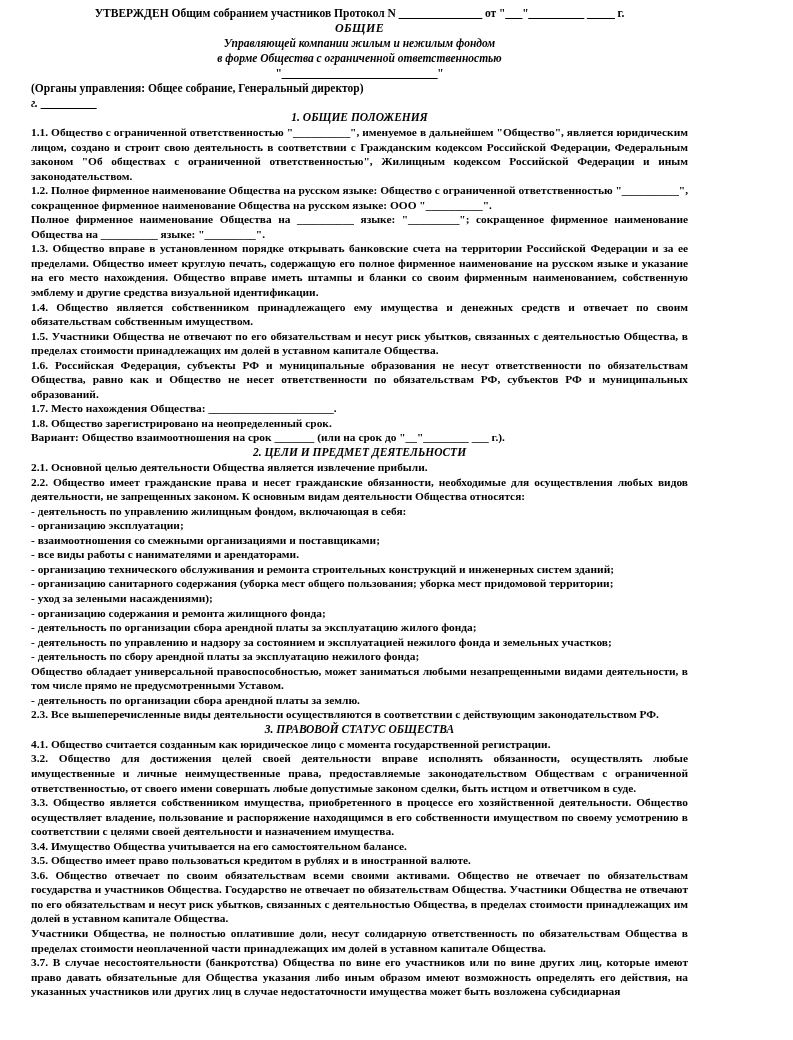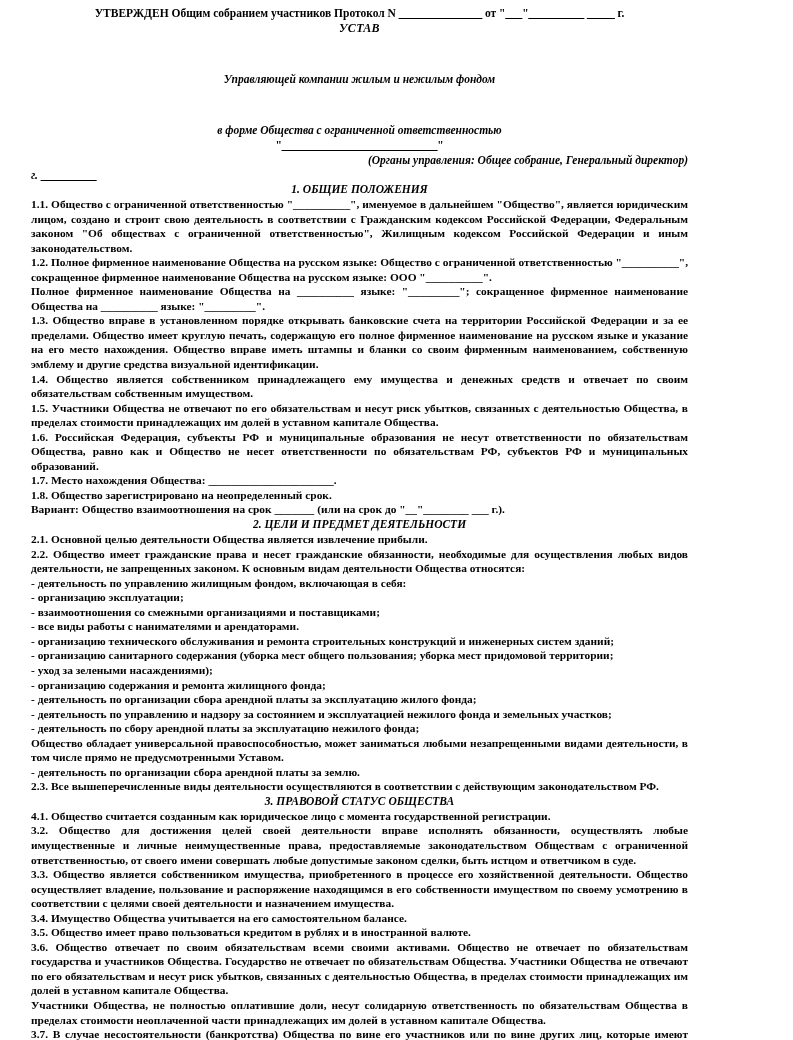--- a/index.html
+++ b/index.html
@@ -36,34 +36,32 @@
     font-weight: bold;
     font-style: italic;
     letter-spacing: 0.4px;
   }
   .title-sub {
     font-size: 11.5px;
     line-height: 15px;
     text-align: center;
     font-weight: bold;
     font-style: italic;
-    margin-top: 36px;
   }
   .title-blank {
     text-align: center;
     font-size: 11.5px;
     line-height: 15px;
     font-weight: bold;
   }
   .title-organs {
     font-size: 11.5px;
     line-height: 15px;
-    text-align: right;
+    text-align: left;
     font-weight: bold;
-    font-style: italic;
   }
   .city-line {
     font-size: 11.5px;
     line-height: 14px;
     font-weight: bold;
     font-style: italic;
   }
   .city-line .u {
     font-style: normal;
   }
@@ -100,21 +98,21 @@
 <div class="page">
 
   <div class="hdr-line">
     <span>УТВЕРЖДЕН Общим собранием участников Протокол N</span>
     <span class="u">_______________</span>
     <span>от "</span><span class="u">___</span><span>"</span><span class="u">__________</span>
     <span class="u">_____</span>
     <span>г.</span>
   </div>
 
-  <div class="title-main">УСТАВ</div>
+  <div class="title-main">ОБЩИЕ</div>
   <div class="title-sub">Управляющей компании жилым и нежилым фондом</div>
   <div class="title-sub">в форме Общества с ограниченной ответственностью</div>
   <div class="title-blank">
     <span>"</span><span class="u">____________________________</span><span>"</span>
   </div>
   <div class="title-organs">(Органы управления: Общее собрание, Генеральный директор)</div>
   <div class="city-line">
     <span>г.</span>
     <span class="u">__________</span>
   </div>

